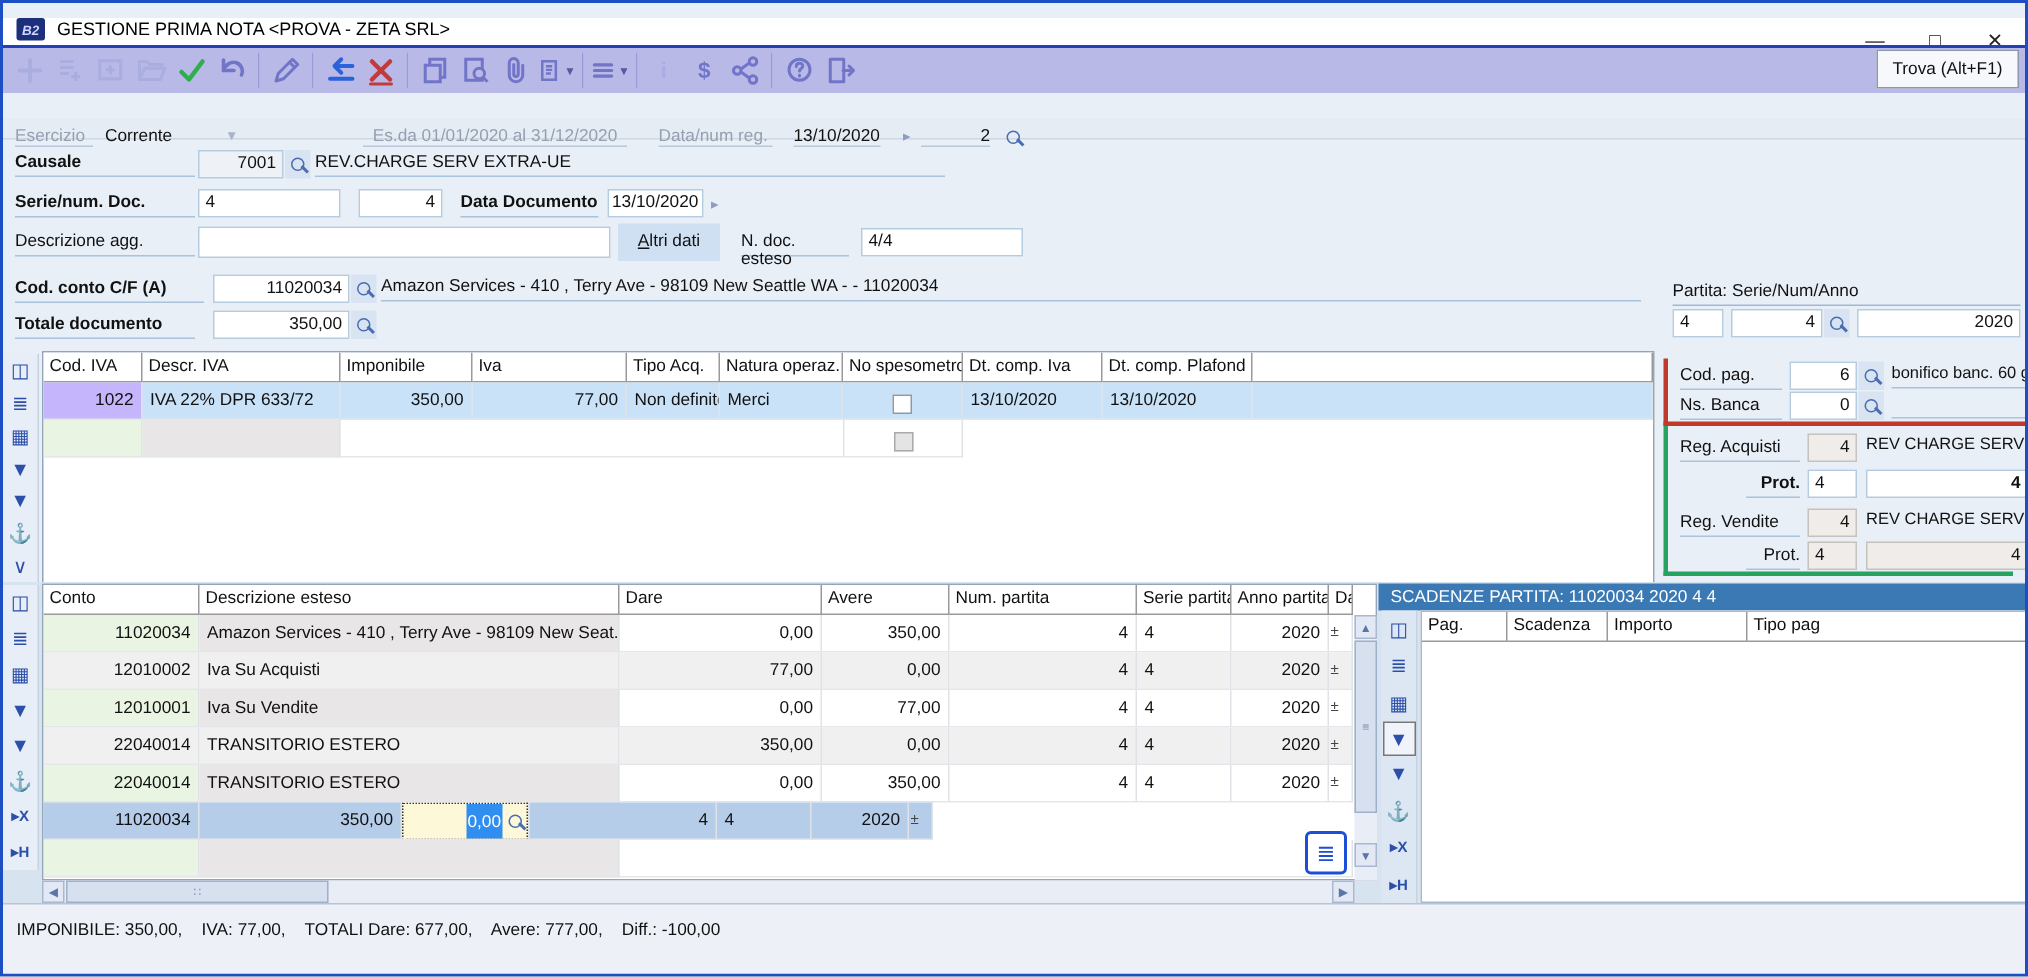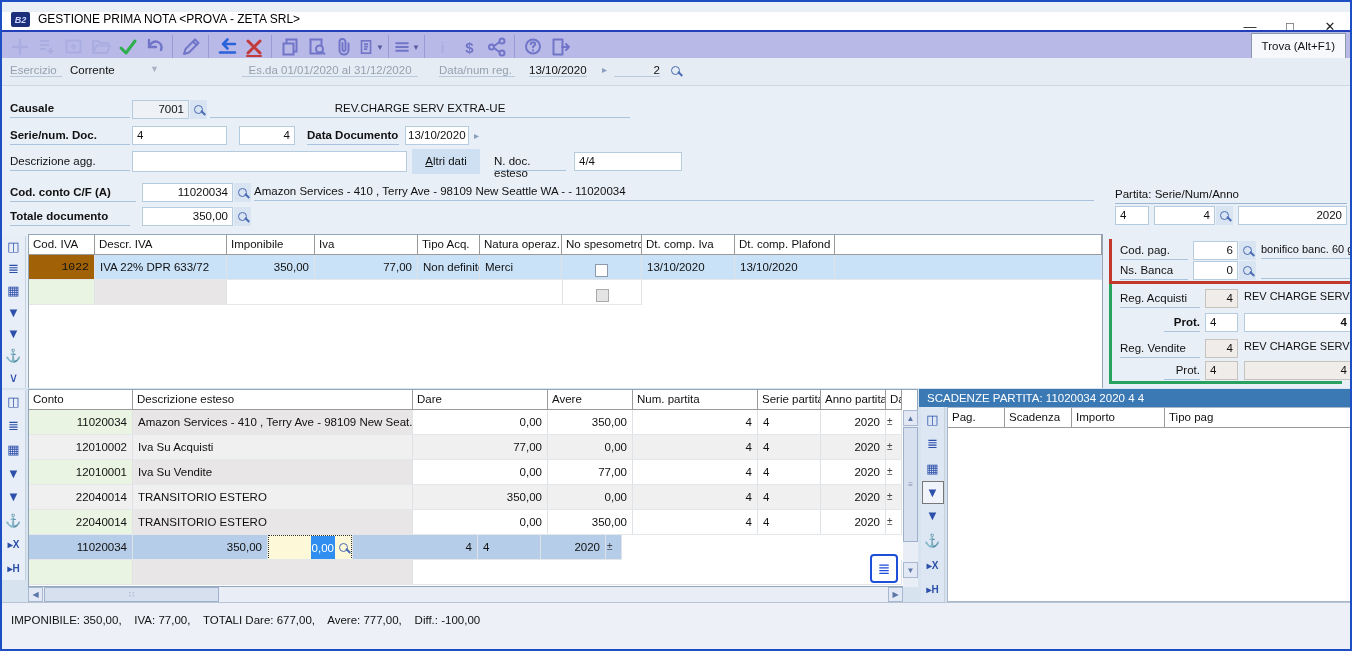--- a/index.html
+++ b/index.html
@@ -22,21 +22,21 @@
   .tbtn { width:27px; height:26px; display:flex; align-items:center; justify-content:center; color:#7075c8; }
   .tbtn svg { display:block; }
   .tbtn.dis { color:#a9ade0; }
   .tbtn.green { color:#2fae4e; } .tbtn.red { color:#c23a3a; } .tbtn.blue { color:#2a62d9; }
   .tsep { width:1px; height:24px; background:#dcdcf4; border-left:1px solid #9a9ad8; margin:0 4px; }
   .ddarrow { font-size:8px; color:#555a9e; margin-left:1px; }
   .tglyph { font-size:15px; font-weight:bold; }
   #trova { position:absolute; right:4px; top:31px; height:26px; padding:0 10px; background:#f7f8fc;
            border:1px solid #8a97ad; font-size:11.5px; display:flex; align-items:center; }
   
-  #filterbar { position:absolute; left:0; top:56px; width:100%; height:28px; background:#e6ecf4; border-bottom:1px solid #cdd8e4; }
+  #filterbar { position:absolute; left:0; top:77px; width:100%; height:14px; background:#e6ecf4; border-bottom:1px solid #cdd8e4; }
   .glabel { color:#94a0b0; border-bottom:1px solid #b9c8da; }
   .fb { position:absolute; top:6px; }
   
   .lab { position:absolute; border-bottom:1px solid #a9c3dd; height:16px; }
   .lab.b { font-weight:bold; }
   .fld { position:absolute; background:#fff; border:1px solid #b5cbe0; height:19px; line-height:17px; padding:0 4px; overflow:hidden; white-space:nowrap;}
   .fld.r { text-align:right; } .fld.ro { background:#eef1f5; } .fld.warm { background:#efecea; border-color:#c6c2bc;}
   .magbtn { position:absolute; width:17px; height:19px; background:#d9e4f2; display:flex; align-items:center; justify-content:center; }
   .mag { width:12px; height:12px; position:relative; display:inline-block; }
   .mag::before { content:""; position:absolute; width:7px; height:7px; border:1.6px solid #4a6cb3; border-radius:50%; left:1px; top:1px; }
@@ -52,21 +52,21 @@
   .gridbox { position:absolute; background:#fff; border:1px solid #93a5b8; overflow:hidden; }
   .grid-head { display:flex; background:#fff; }
   .hcell { height:20px; line-height:19px; padding:0 4px; border-right:1px solid #9a9a9a; border-bottom:1px solid #9a9a9a;
            overflow:hidden; white-space:nowrap; font-size:11.5px; }
   .grid-row { display:flex; }
   .cell { height:25px; line-height:24px; padding:0 5px; border-right:1px solid #dfe3e8; border-bottom:1px solid #e4e7ea;
           overflow:hidden; white-space:nowrap; }
   .cell.r { text-align:right; } .cell.c { text-align:center; padding:0; }
   .row-sel-iva .cell { background:#c9e2f8; }
   .row-sel-mov .cell { background:#b5cde9; }
-  .cell.cream { background:#a16207;font-family:Liberation Mono, monospace; }
+  .cell.cream { background:#c4b5fd; }
   .cell.green { background:#e9f5e2; } .cell.grey { background:#e8e6e6; }
   .stripe .cell { background:#f0f0f0; }
   .cb { display:inline-block; width:13px; height:13px; background:#fff; border:1px solid #8a9aaa; vertical-align:middle; margin-top:5px;}
   .cb.gray { background:#e4e4e4; border-color:#aaa; }
   .editbox { display:flex; align-items:center; height:25px; background:#fdf8d7; outline:1px dotted #333; outline-offset:-1px; padding:0 2px 0 6px;}
   .editval { background:#2f8ef0; color:#fff; margin-left:auto; padding:0 1px; }
   
   .strip { position:absolute; width:24px; background:#e7eef7; border-right:1px solid #c6d2e0; display:flex; flex-direction:column; align-items:center; }
   .sicon { width:22px; height:26px; display:flex; align-items:center; justify-content:center; color:#2c4faa; font-size:13px; }
   .sicon.small { font-size:10px; font-weight:bold; }
@@ -227,21 +227,21 @@
     <div class="fb" style="left:612px;width:46px;text-align:right;border-bottom:1px solid #b9c8da;">2</div>
     <div class="fb" style="left:668px;top:7px;"><span class="mag"></span></div>
   </div>
 
   <div>
     <div class="lab b" style="left:8px;top:100px;width:120px;">Causale</div>
     <div class="fld r ro" style="left:130px;top:98px;width:57px;">7001</div>
     <div class="magbtn" style="left:188px;top:98px;">
         <span class="mag"></span>
       </div>
-    <div class="disp" style="left:208px;top:100px;width:420px;text-align:center;">REV.CHARGE SERV EXTRA-UE</div>
+    <div class="disp" style="left:208px;top:100px;width:420px;">REV.CHARGE SERV EXTRA-UE</div>
 
     <div class="lab b" style="left:8px;top:127px;width:120px;">Serie/num. Doc.</div>
     <div class="fld" style="left:130px;top:124px;width:95px;">4</div>
     <div class="fld r" style="left:237px;top:124px;width:56px;">4</div>
     <div class="lab b" style="left:305px;top:127px;width:92px;">Data Documento</div>
     <div class="fld" style="left:403px;top:124px;width:64px;padding:0 2px;">13/10/2020</div>
     <div class="arrow" style="left:472px;top:128px;">▸</div>
 
     <div class="lab" style="left:8px;top:153px;width:120px;">Descrizione agg.</div>
     <div class="fld" style="left:130px;top:149px;width:275px;height:21px;"></div>

